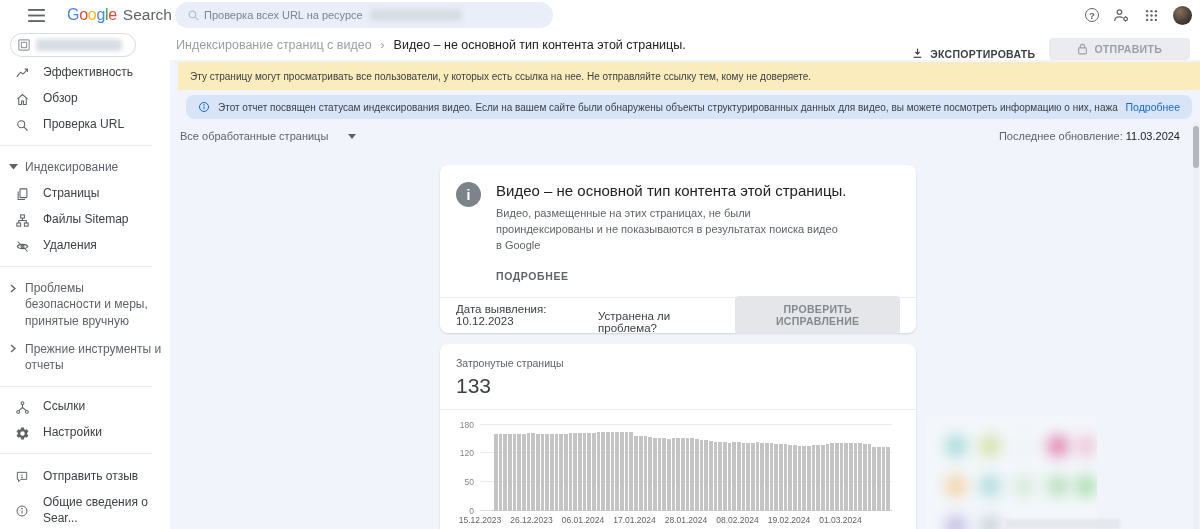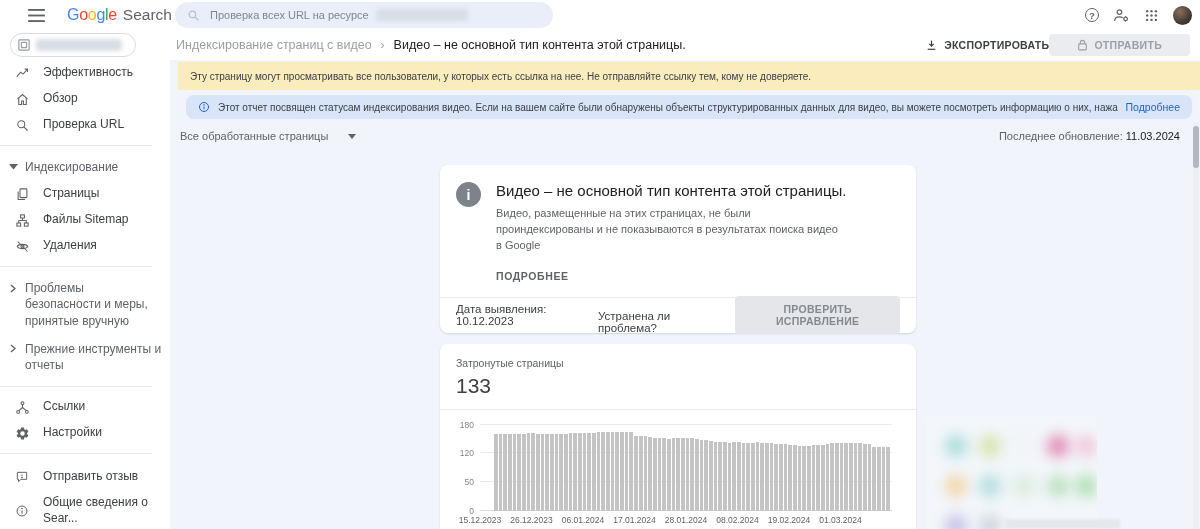--- a/index.html
+++ b/index.html
@@ -6,35 +6,35 @@
   html,body { width:1200px; height:529px; overflow:hidden; }
   body { font-family:"Liberation Sans", sans-serif; background:#fff; position:relative; color:#3c4043; }
 
   
   .topbar { position:absolute; top:0; left:0; right:0; height:30px; background:#fff; display:flex; align-items:center; z-index:30; }
   .hamburger { margin-left:28px; cursor:pointer; display:flex; align-items:center; }
   .logo { display:flex; align-items:baseline; margin-left:22px; white-space:nowrap; }
   .logo-google { font-size:16px; font-weight:500; letter-spacing:-.3px; }
   .logo-product { font-size:15.5px; color:#5f6368; margin-left:6px; }
   .search-pill { position:absolute; left:175px; top:2px; width:378px; height:26px; border-radius:13px; background:#e9eef8; display:flex; align-items:center; padding:0 12px; }
-  .search-pill .q { font-size:11px; color:#80868b; margin-left:10px; white-space:nowrap; }
+  .search-pill .q { font-size:11px; color:#80868b; margin-left:4px; white-space:nowrap; }
   .blur-chip { display:inline-block; height:12px; border-radius:3px; background:#d9dde4; filter:blur(2px); }
   .tb-icons { position:absolute; right:8px; top:0; height:30px; display:flex; align-items:center; gap:14px; }
   .icon-btn { display:flex; align-items:center; justify-content:center; cursor:pointer; }
   .circle-q { width:14px; height:14px; border:1.5px solid #5f6368; border-radius:50%; font-size:9.5px; font-weight:bold; color:#5f6368; display:flex; align-items:center; justify-content:center; }
   .avatar { width:19px; height:19px; border-radius:50%; background:radial-gradient(circle at 35% 30%, #8a6f5c 0%, #4a3f38 55%, #23201e 100%); }
 
   
   .subbar { position:absolute; top:30px; left:0; right:0; height:30px; background:#fff; z-index:29; }
   .prop-pill { position:absolute; left:10px; top:3px; width:126px; height:24px; border:1px solid #dadce0; border-radius:13px; display:flex; align-items:center; padding:0 7px; background:#fff; cursor:pointer; }
   .breadcrumb { position:absolute; left:176px; top:0; height:30px; display:flex; align-items:center; font-size:12.5px; white-space:nowrap; }
   .bc-parent { color:#9aa0a6; cursor:pointer; }
   .bc-sep { color:#9aa0a6; margin:0 9px; font-size:12px; }
   .bc-current { color:#202124; font-weight:500; }
-  .subbar-actions { position:absolute; right:10px; top:0; height:30px; display:flex; align-items:center; }
+  .subbar-actions { position:absolute; right:10px; top:0; height:30px; display:flex; align-items:flex-end; gap:14px; }
   .export-btn { display:flex; align-items:center; gap:6px; font-size:10.5px; font-weight:700; letter-spacing:.3px; color:#3c4043; cursor:pointer; }
   .submit-btn { display:flex; align-items:center; gap:6px; font-size:10.5px; font-weight:700; letter-spacing:.3px; color:#9aa0a6; background:#ebecf0; border:none; border-radius:4px; padding:5px 28px; cursor:default; }
 
   
   .sidebar { position:absolute; top:60px; left:0; width:170px; bottom:0; background:#fff; z-index:20; }
   .sb-item { display:flex; align-items:center; gap:13px; padding:5px 8px 5px 14px; font-size:12px; color:#3c4043; cursor:pointer; line-height:1.3; }
   .sb-item .sb-icon { width:16px; height:16px; flex:0 0 16px; display:flex; align-items:center; justify-content:center; }
   .sb-group { display:flex; gap:6px; padding:6px 8px 6px 7px; font-size:12px; color:#5f6368; cursor:pointer; line-height:1.35; align-items:flex-start; }
   .sb-group .sb-icon { width:12px; height:12px; flex:0 0 12px; display:flex; align-items:center; justify-content:center; margin-top:2px; }
   .sb-divider { border-top:1px solid #e8eaed; margin:7px 18px 7px 0; }

